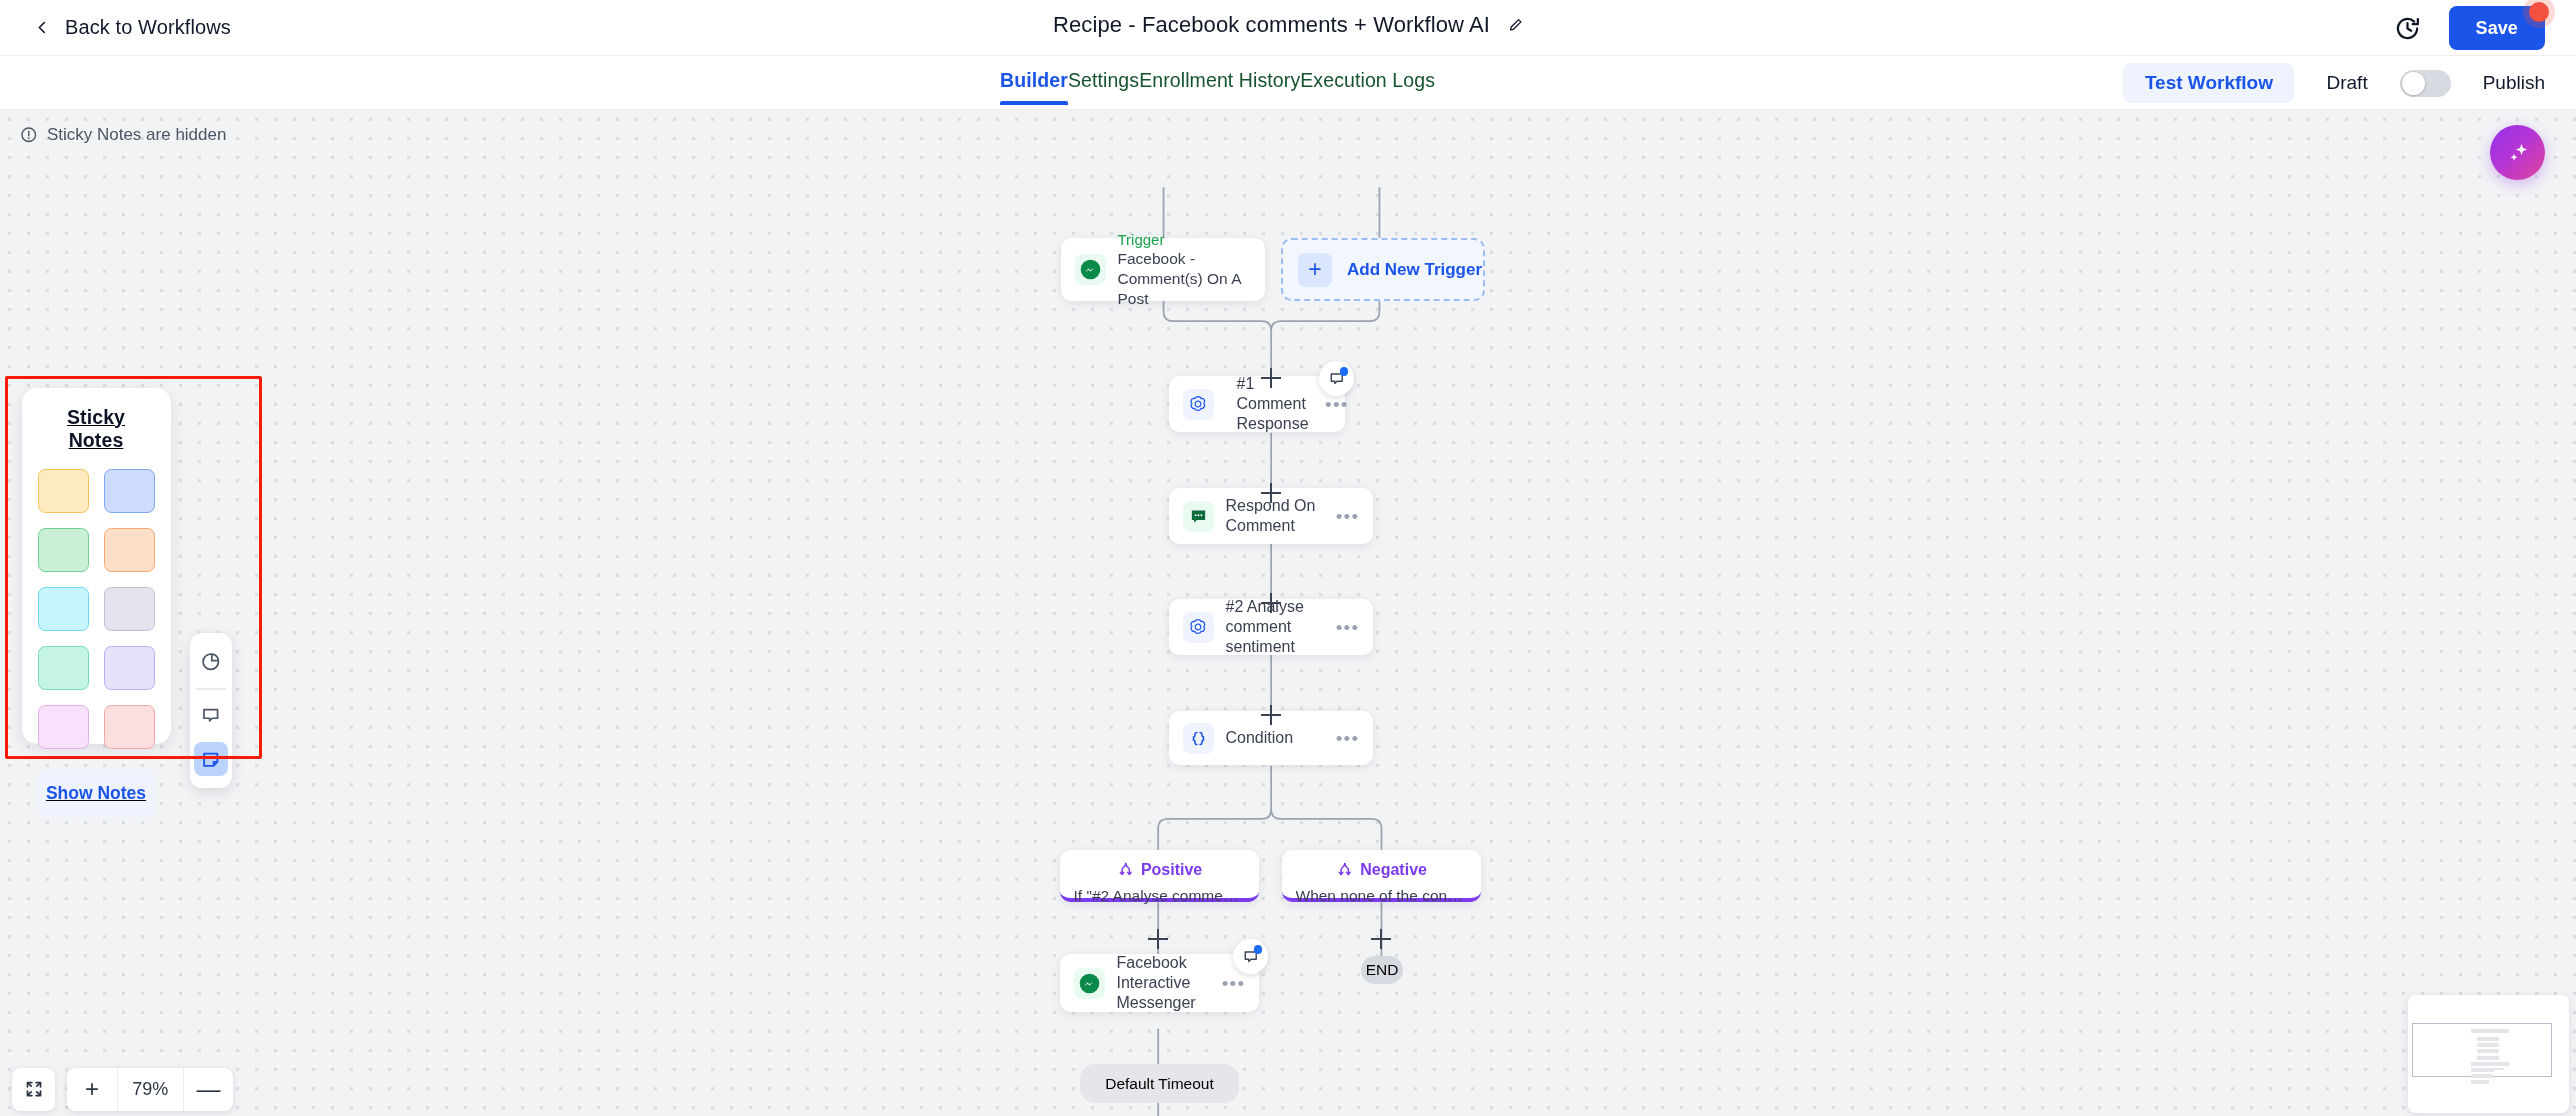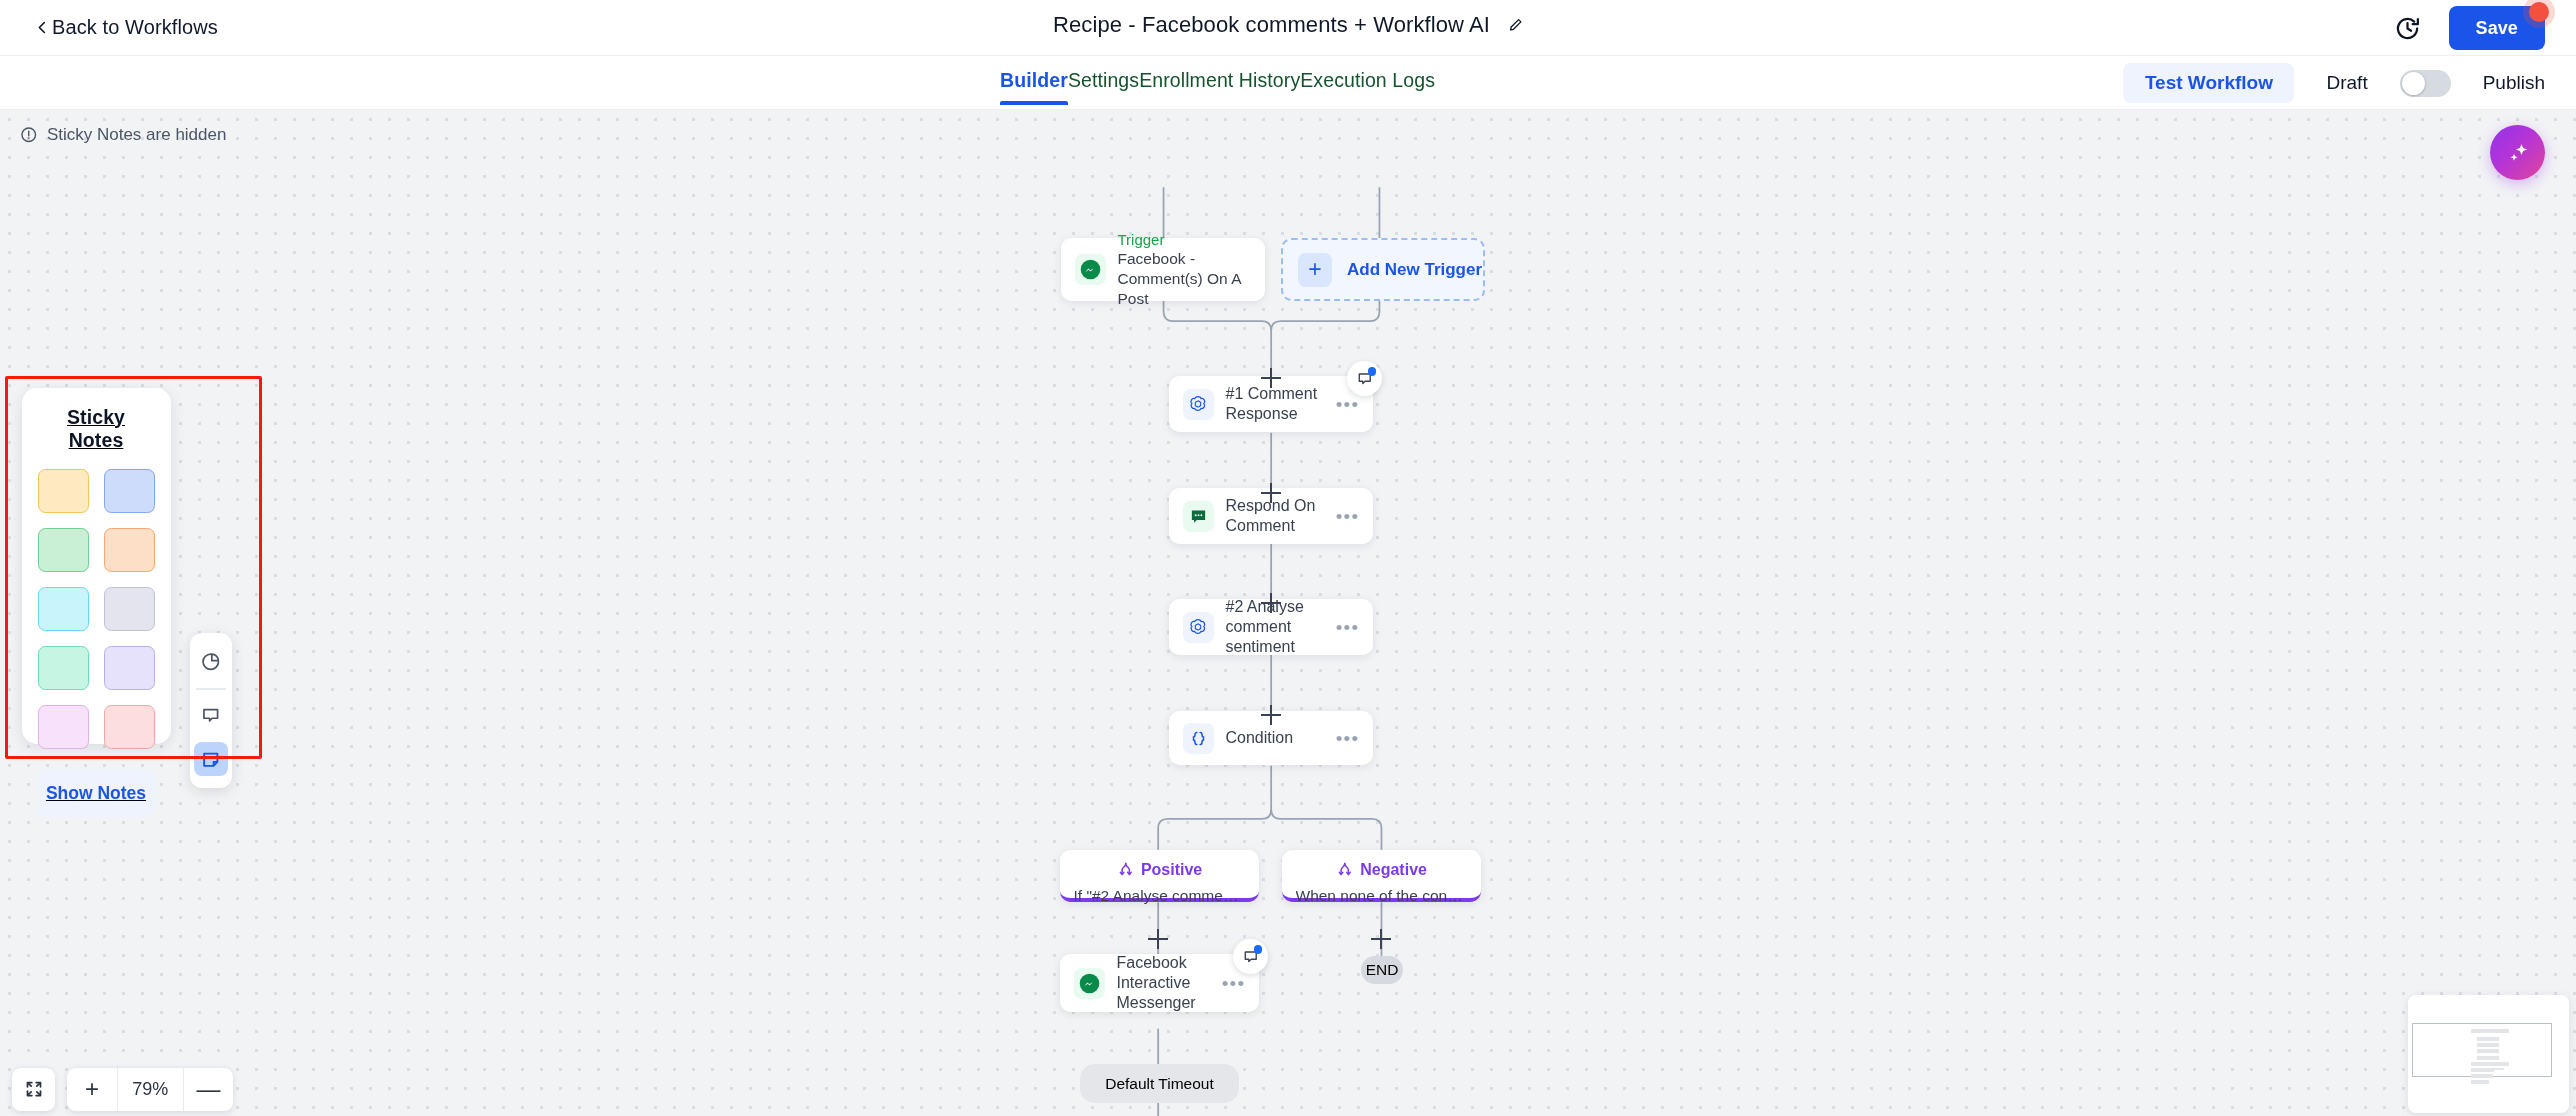--- a/index.html
+++ b/index.html
@@ -11,21 +11,21 @@
   }
   #app { position: relative; width: 2576px; height: 1116px; }
 
   
   .topbar {
     position: absolute; top: 0; left: 0; width: 2576px; height: 56px;
     background: #fff; border-bottom: 0.7px solid #eceef2;
     display: flex; align-items: center;
   }
   .back-btn {
-    display: flex; align-items: center; gap: 2px;
+    display: flex; align-items: center; gap: 15px;
     margin-left: 35px; cursor: pointer;
   }
   .back-chevron { width: 15px; height: 15px; display: block; }
   .back-label { font-size: 20px; color: #10182b; letter-spacing: 0.1px; }
 
   .wf-title-wrap {
     position: absolute; left: 50%; transform: translateX(-50%);
     display: flex; align-items: center; gap: 17.5px; top: 12px;
   }
   .wf-title { font-size: 22px; color: #111827; letter-spacing: 0.1px; }
@@ -372,21 +372,21 @@
         <div class="trigger-kicker">Trigger</div>
         <div class="trigger-name">Facebook - Comment(s) On A Post</div>
       </div>
     </div>
 
     <div class="add-trigger" style="left:1281px; top:128px; width:204px; height:63px;">
       <div class="add-trigger-plus">+</div>
       <div class="add-trigger-label">Add New Trigger</div>
     </div>
 
-    <div class="node" style="left:1169px; top:266px; width:204px; height:56px;">
+    <div class="node" style="left:1169px; top:266px; width:176px; height:56px;gap:11px;">
       <div class="node-icon blue">
         <svg width="20" height="20" viewBox="0 0 24 24" fill="none">
           <path d="M12 3.2c2 0 3.4 1.2 3.8 2.3 1.2-.4 2.9.1 3.8 1.8.9 1.7.3 3.3-.6 4.1.9.9 1.3 2.5.4 4.1-.9 1.7-2.6 2.1-3.8 1.8-.5 1.1-1.8 2.3-3.8 2.3s-3.3-1.2-3.8-2.3c-1.2.3-2.9-.1-3.8-1.8-.9-1.6-.5-3.2.4-4.1-.9-.8-1.5-2.4-.6-4.1.9-1.7 2.6-2.2 3.8-1.8C8.6 4.4 10 3.2 12 3.2z" stroke="#1b54e8" stroke-width="1.5"></path>
           <path d="M12 8.2l3.2 1.9v3.8L12 15.8l-3.2-1.9v-3.8z" stroke="#1b54e8" stroke-width="1.3"></path>
         </svg>
       </div>
       <div class="node-label">#1 Comment Response</div>
       <div class="node-dots">•••</div>
       <div class="node-badge">
         <svg width="17.5" height="17.5" viewBox="0 0 24 24" fill="none">

